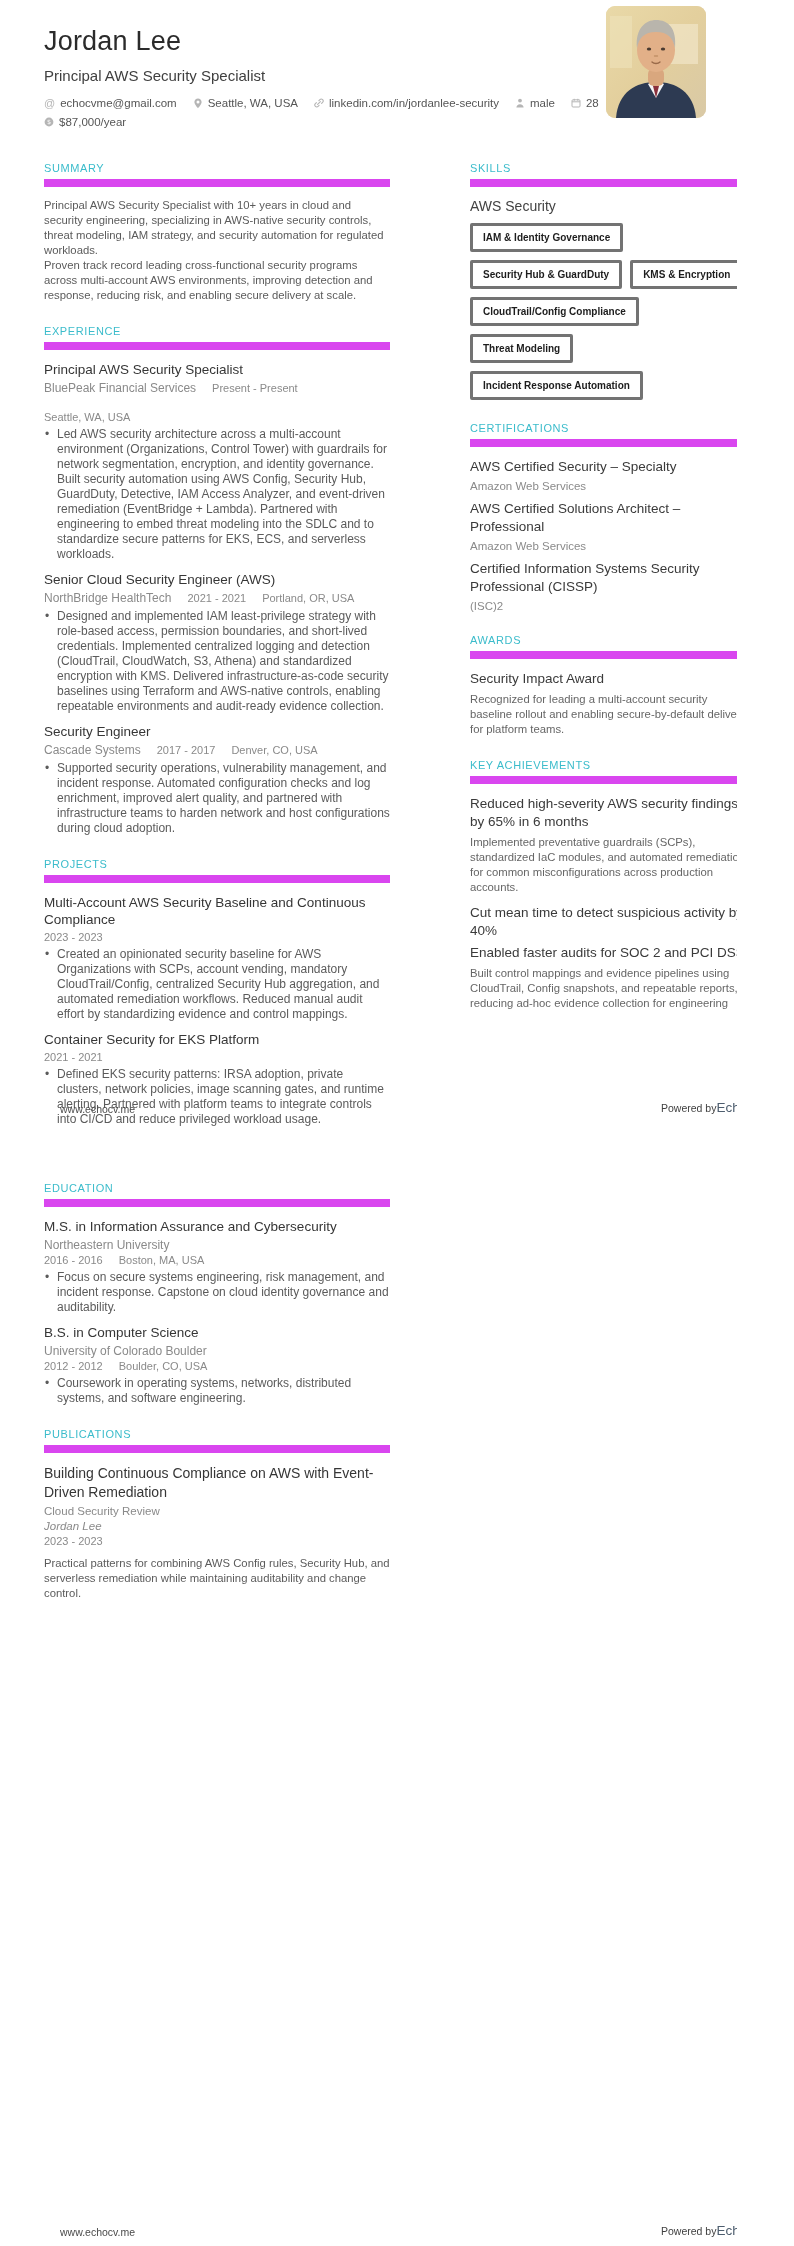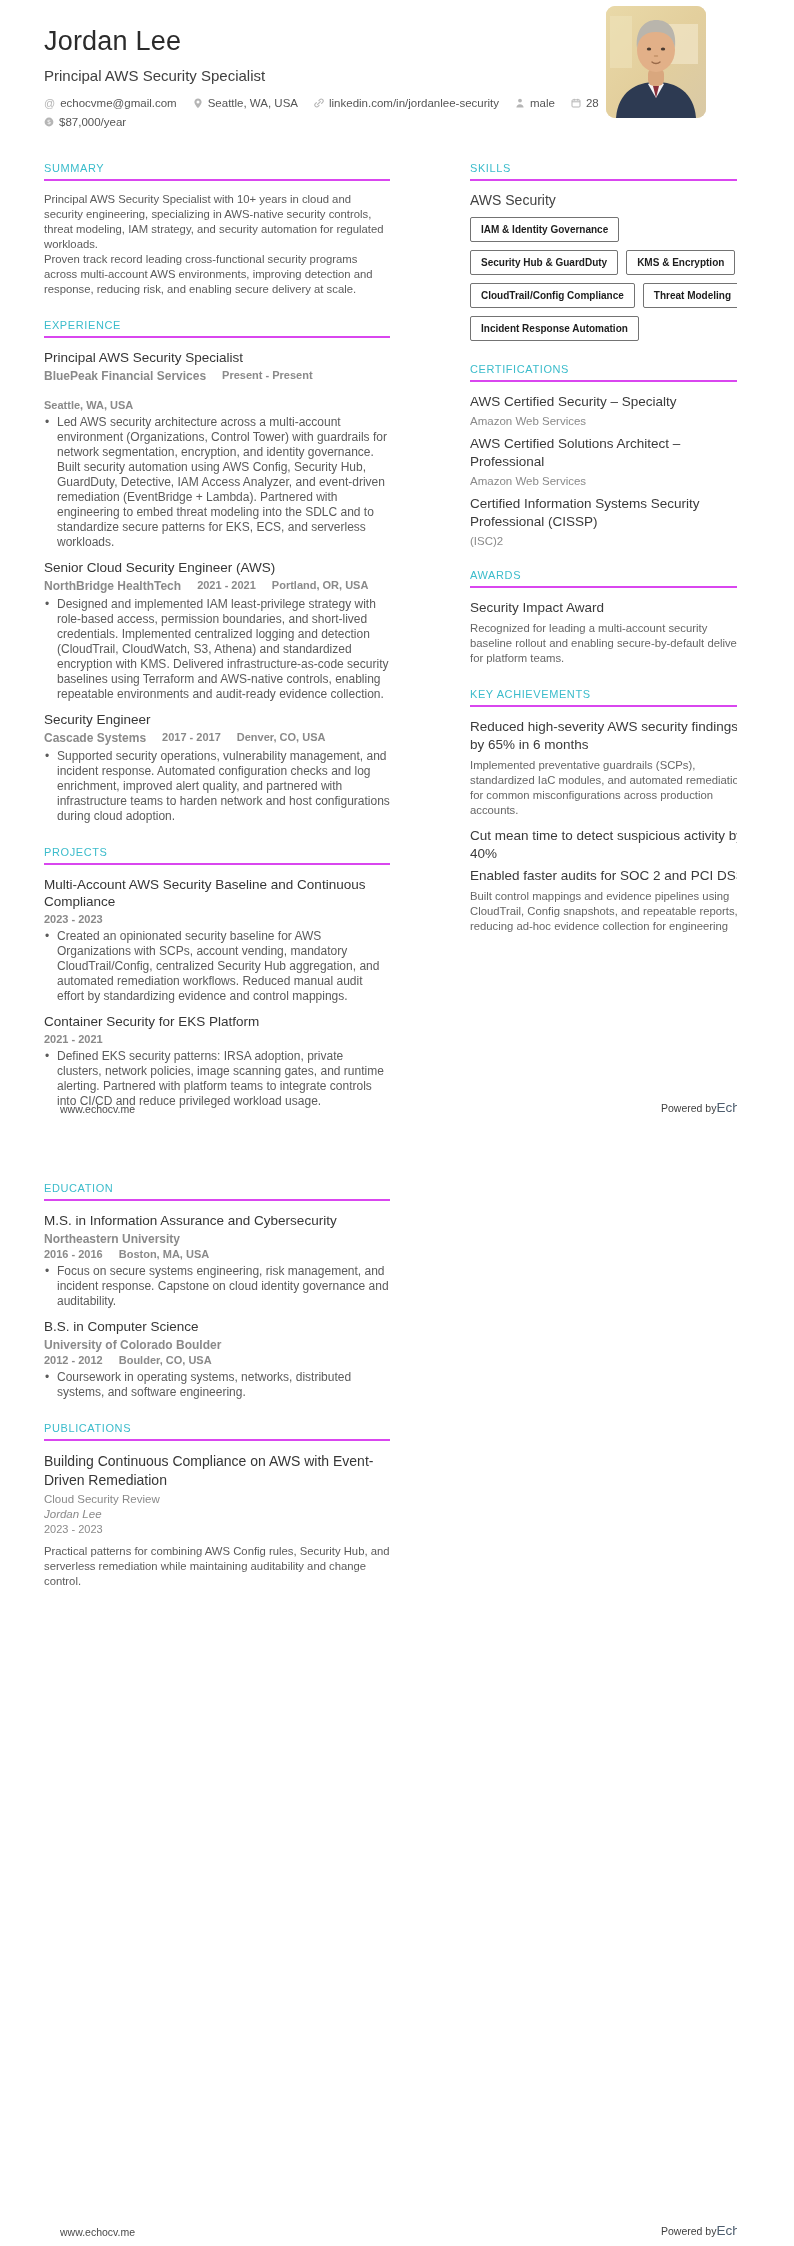--- a/index.html
+++ b/index.html
@@ -28,37 +28,37 @@
 
   
   .col-left  { position:absolute; left:44px;  top:162px; width:346px; }
   .col-right { position:absolute; left:470px; top:162px; width:280px; }
   .col-left-p2 { position:absolute; left:44px; top:1182px; width:346px; }
 
   
   section { margin-bottom:22px; }
   .sec-head {
     font-size:11px; font-weight:400; letter-spacing:.6px; color:#3bbccb;
-    padding-bottom:5px; border-bottom:2px solid #d946ef; margin-bottom:11px;
+    padding-bottom:5px; border-bottom:8px solid #d946ef; margin-bottom:11px;
     text-transform:uppercase;
   }
   .para { font-size:11.3px; line-height:15px; color:#5b5b5b; }
   .item { margin-bottom:9px; }
   .item-title { font-size:13.5px; color:#363636; font-weight:400; line-height:17px; margin-bottom:3px; }
-  .meta-row { display:flex; align-items:flex-start; gap:16px; flex-wrap:wrap; margin-bottom:4px;font-weight:bold; }
+  .meta-row { display:flex; align-items:center; gap:16px; flex-wrap:wrap; margin-bottom:4px; }
   .meta-company { font-size:12px; color:#8a8a8a; }
   .meta-sub { font-size:11px; color:#8a8a8a; }
   .bullet { position:relative; padding-left:13px; font-size:12px; line-height:15px; color:#5b5b5b; }
   .bullet::before { content:"•"; position:absolute; left:1px; top:0; color:#5b5b5b; }
 
   
   .skill-group-title { font-size:14px; color:#434343; margin-bottom:9px; }
   .chips { display:flex; flex-wrap:wrap; gap:8px; }
   .chip {
-    border:1px solid #737373; border-radius:2px; background:#fff;
+    border:3px solid #737373; border-radius:2px; background:#fff;
     padding:6px 10px; font-size:10px; font-weight:bold; color:#1d1d1d; white-space:nowrap;
   }
 
   
   .r-title { font-size:13.5px; color:#3a3a3a; line-height:18px; margin-bottom:4px; }
   .r-sub { font-size:11.5px; color:#8a8a8a; margin-bottom:8px; }
   .r-desc { font-size:11.3px; line-height:15px; color:#666; margin-bottom:9px; }
 
   
   .pub-journal { font-size:11.5px; color:#8a8a8a; margin-top:2px; }

